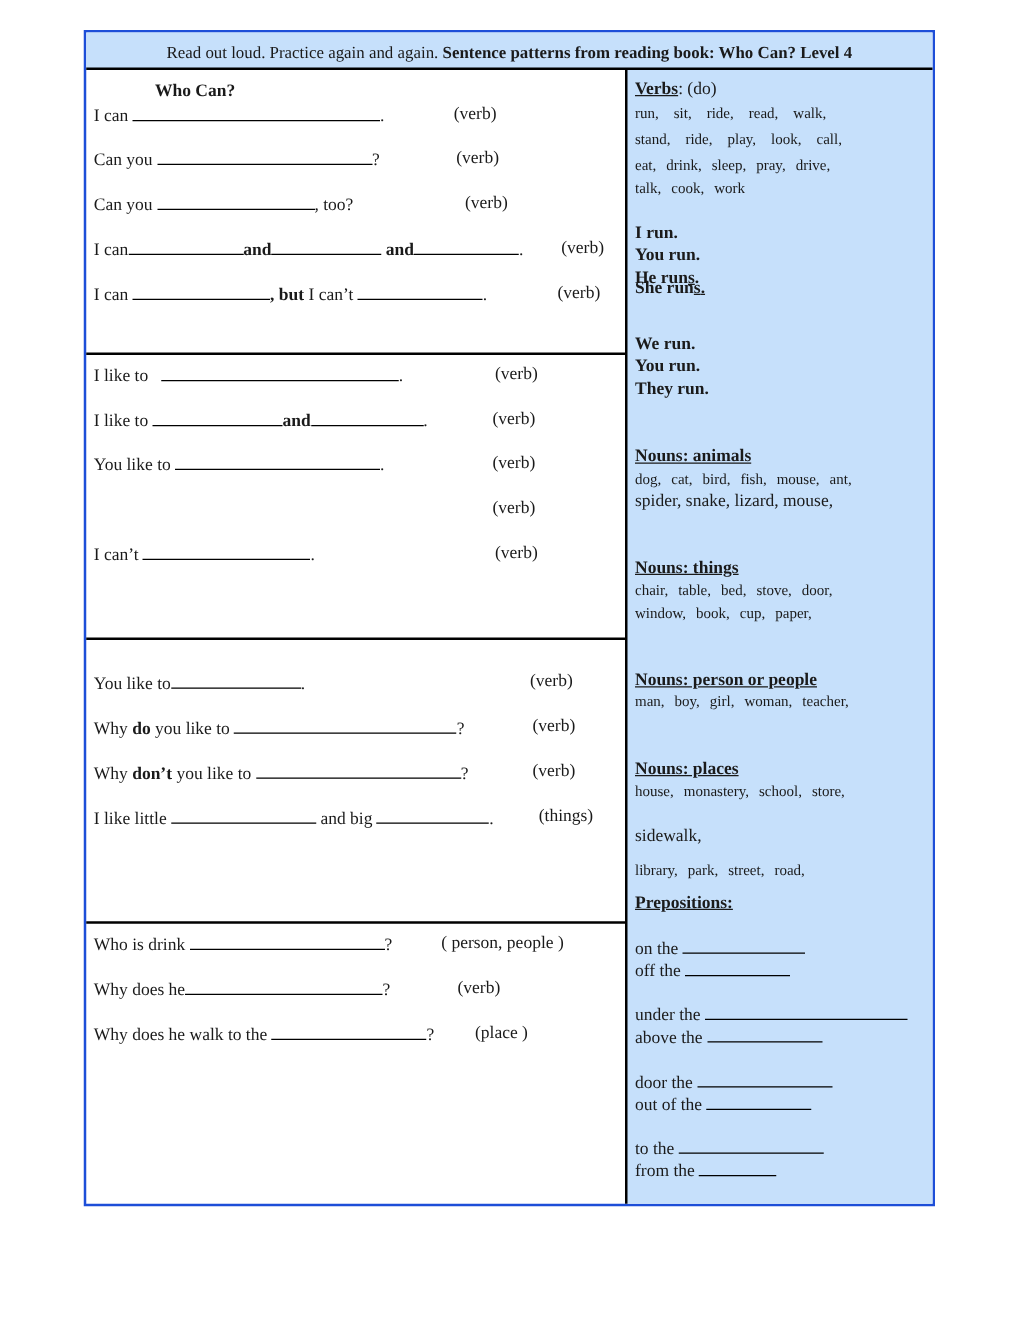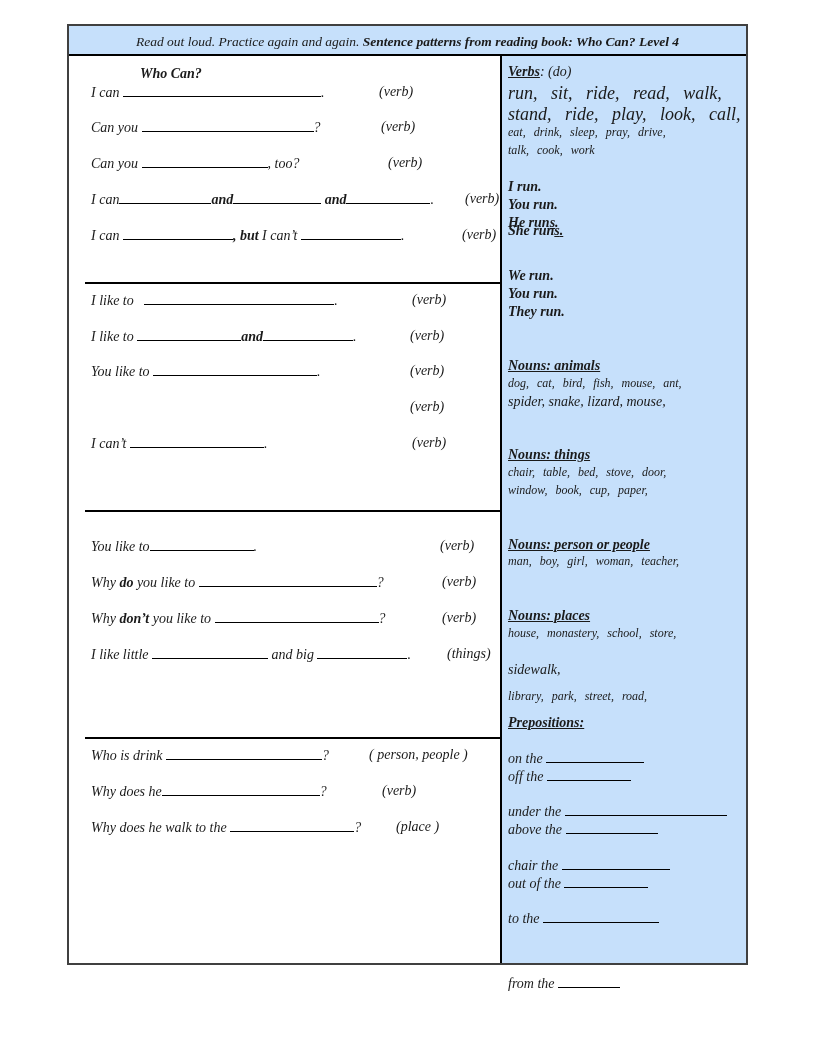--- a/index.html
+++ b/index.html
@@ -1,31 +1,31 @@
 <!DOCTYPE html>
 <html><head>
 <meta charset="utf-8">
 <style>
   html, body { margin:0; padding:0; background:#ffffff; }
   body { width:816px; height:1056px; position:relative; font-family:"Liberation Serif", serif; color:#1a1a1a; }
-  .sheet { position:absolute; left:67px; top:24px; width:681px; height:941px; border:2px solid #404040; box-sizing:border-box;font-style:italic; }
+  .sheet { position:absolute; left:67px; top:24px; width:681px; height:941px; border:2px solid #1d4ed8; box-sizing:border-box; }
   .header { position:absolute; left:0; top:0; width:677px; height:30px; background:#c6e0fb; border-bottom:2px solid #000; box-sizing:border-box; text-align:center; font-size:13.5px; line-height:32px; }
   .header b { font-weight:bold; }
-  .left { position:absolute; left:16px; top:30px; width:475px; height:907px; }
+  .left { position:absolute; left:0; top:30px; width:475px; height:907px; }
   .right { position:absolute; left:431px; top:30px; width:246px; height:907px; background:#c6e0fb; border-left:2px solid #000; box-sizing:border-box; padding-left:6px; }
   .box { position:absolute; left:0; width:431px; border-bottom:2px solid #000; box-sizing:border-box; }
   .box.last { border-bottom:none; }
   .line { position:absolute; left:6px; font-size:14px; white-space:nowrap; }
   .hint { position:absolute; font-size:14px; white-space:nowrap; }
   .blank { display:inline-block; border-bottom:1px solid #000; height:12px; vertical-align:baseline; }
   .blank.thick { border-bottom:1.5px solid #000; }
   .title { position:absolute; left:55px; top:10px; font-weight:bold; font-size:14px; }
   .r-item { position:absolute; left:6px; font-size:14px; white-space:nowrap; }
   .r-head { font-weight:bold; text-decoration:underline; }
-  .big { font-size:18px; word-spacing:9px; }
+  .big { font-size:12px; word-spacing:9px; }
   .small { font-size:12px; word-spacing:5px; }
   .bold { font-weight:bold; }
 </style>
 </head>
 <body>
 
 <div class="sheet">
   <div class="header">
     <span>Read out loud. Practice again and again. </span><b>Sentence patterns from reading book: Who Can?  Level 4</b>
   </div>
@@ -155,18 +155,18 @@
     <div class="r-item small" style="top:570px;">house, monastery, school, store,</div>
     <div class="r-item small" style="top:588px;margin-top:45px;">library, park, street, road,</div>
     <div class="r-item" style="top:606px;">sidewalk,</div>
 
     <div class="r-item r-head" style="top:659px;">Prepositions:</div>
 
     <div class="r-item" style="top:694px;"><span>on the </span><span class="blank" style="width:98px;"></span></div>
     <div class="r-item" style="top:712px;"><span>off the </span><span class="blank" style="width:84px;"></span></div>
     <div class="r-item" style="top:747px;"><span>under the </span><span class="blank" style="width:162px;"></span></div>
     <div class="r-item" style="top:765px;"><span>above the </span><span class="blank" style="width:92px;"></span></div>
-    <div class="r-item" style="top:801px;"><span>chair  the </span><span class="blank" style="width:108px;"></span></div>
+    <div class="r-item" style="top:801px;"><span>door  the </span><span class="blank" style="width:108px;"></span></div>
     <div class="r-item" style="top:819px;"><span>out of the </span><span class="blank" style="width:84px;"></span></div>
     <div class="r-item" style="top:854px;"><span>to the </span><span class="blank" style="width:116px;"></span></div>
-    <div class="r-item" style="top:872px;margin-top:47px;"><span>from the </span><span class="blank thick" style="width:62px;"></span></div>
+    <div class="r-item" style="top:872px;"><span>from the </span><span class="blank thick" style="width:62px;"></span></div>
   </div>
 </div>
 
 </body></html>

